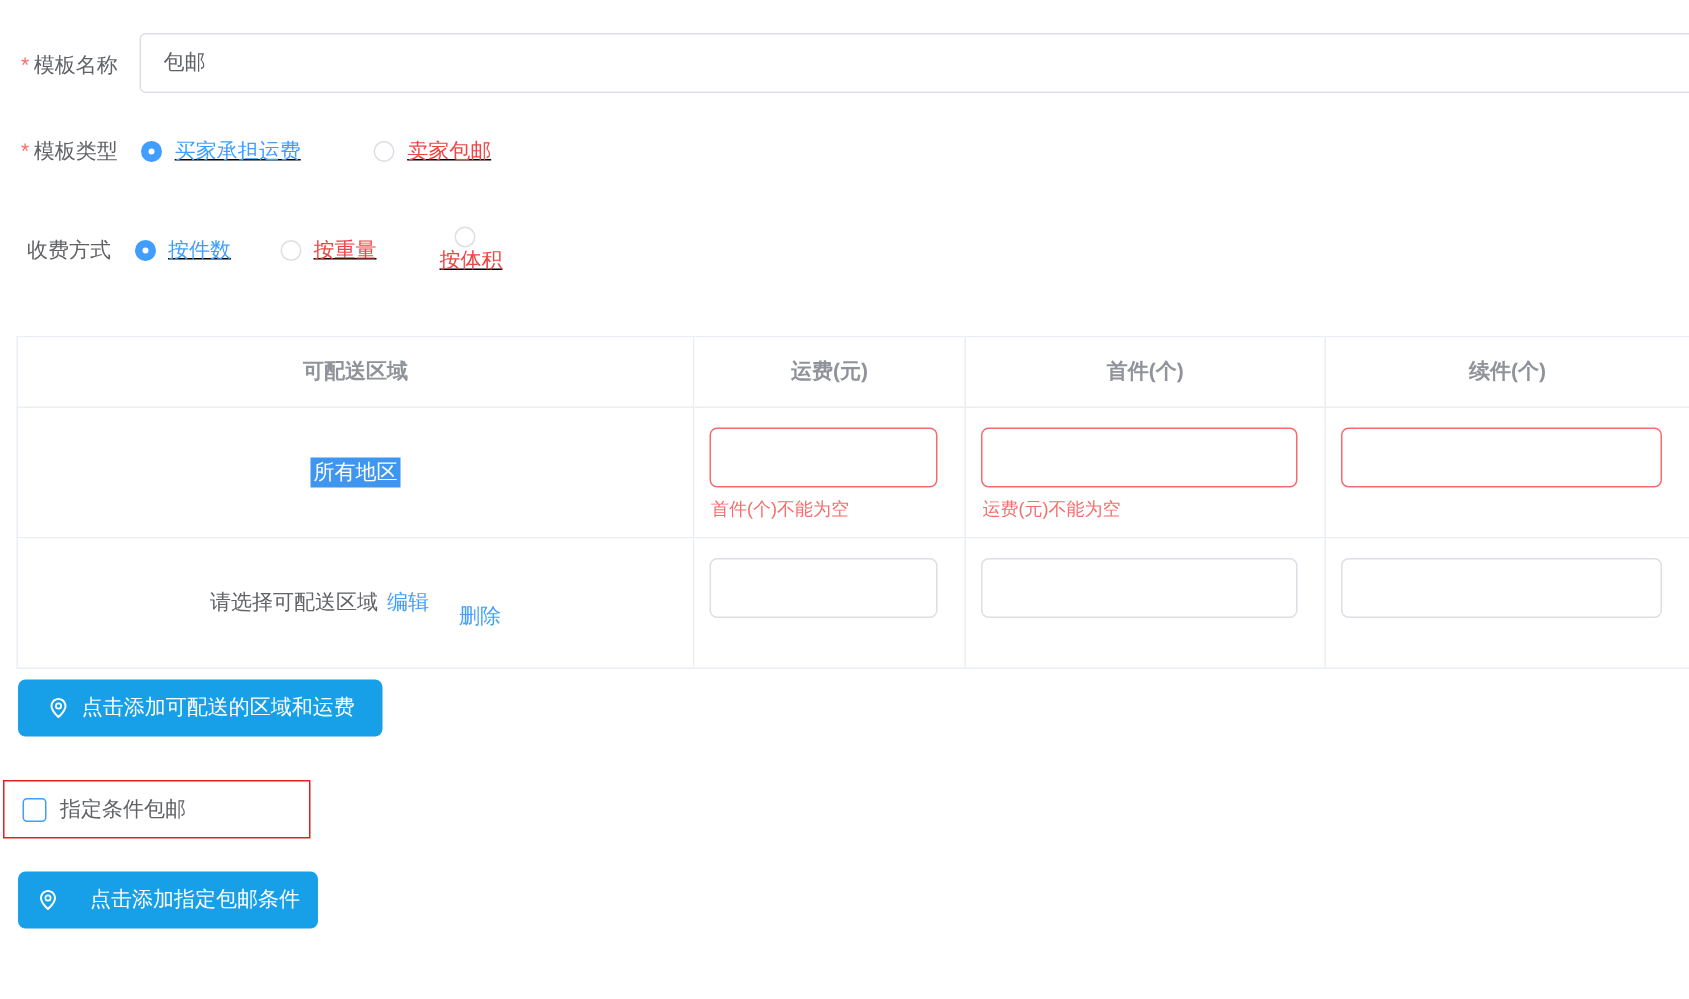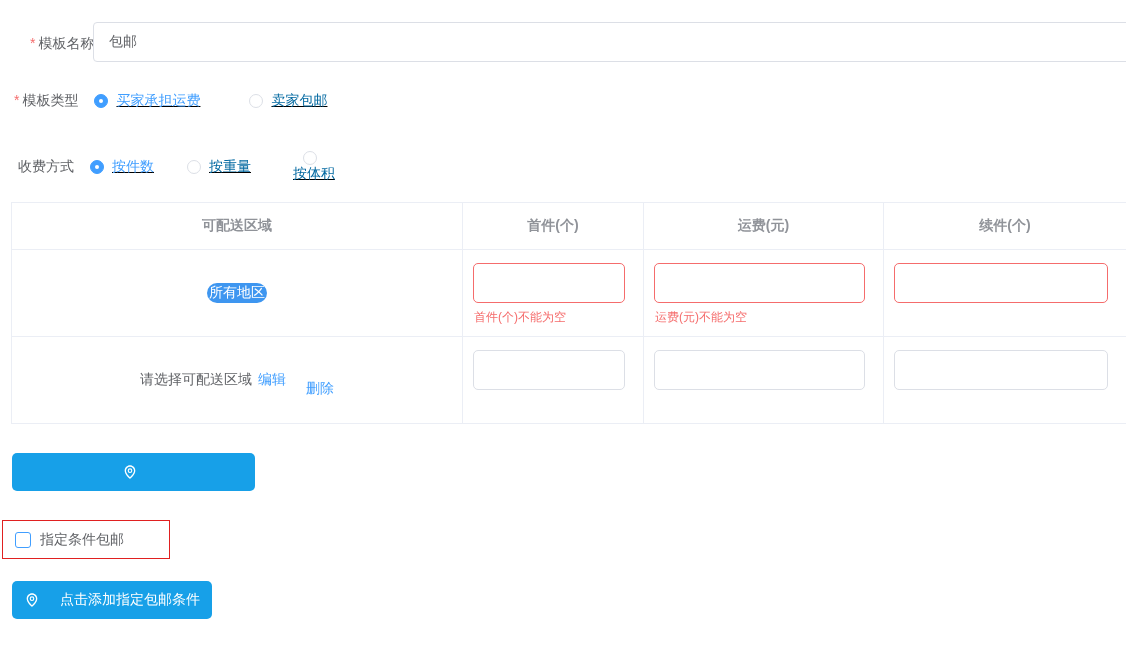--- a/index.html
+++ b/index.html
@@ -3,65 +3,65 @@
 <meta charset="utf-8">
 <style>
   * { box-sizing: border-box; }
   html,body { margin:0; padding:0; background:#fff; }
   body { font-family:"Liberation Sans","DejaVu Sans",sans-serif; }
   .canvas { position:relative; width:1126px; height:666px; background:#fff; overflow:hidden; }
 
   .form-label { position:absolute; font-size:14px; color:#606266; white-space:nowrap; }
   .req { color:#f56c6c; margin-right:3px; font-size:14px; }
 
-  .label-name { left:30px; top:35px; }
+  .label-name { left:14px; top:35px; }
   .name-input { position:absolute; left:93px; top:22px; width:1040px; height:40px;
     border:1px solid #dcdfe6; border-radius:4px; padding:0 15px; font-size:14px;
     color:#606266; outline:none; background:#fff; }
 
   .radio-row { position:absolute; display:flex; align-items:center; height:20px; }
   .row-type { left:14px; top:91px; }
   .row-charge { left:18px; top:157px; }
   .radio-row .rl { font-size:14px; color:#606266; white-space:nowrap; }
   .radio-opt { display:flex; align-items:center; cursor:pointer;text-decoration:underline; }
   .radio { width:14px; height:14px; border-radius:50%; border:1px solid #dcdfe6;
     background:#fff; position:relative; flex:none; }
   .radio.on { background:#409eff; border-color:#409eff; }
   .radio.on::after { content:""; position:absolute; left:4px; top:4px; width:4px; height:4px;
     border-radius:50%; background:#fff; }
-  .opt-label { font-size:14px; color:#0369a1; margin-left:8px; white-space:nowrap; }
+  .opt-label { font-size:14px; color:#ef4444; margin-left:8px; white-space:nowrap; }
   .opt-label.sel { color:#409eff; }
 
-  .areas-table { position:absolute; left:11px; top:202px; width:1115px;
+  .areas-table { position:absolute; left:11px; top:224px; width:1115px;
     display:grid; grid-template-columns:451px 181px 240px 243px;
     grid-template-rows:47px 87px 87px;
     border-top:1px solid #ebeef5; border-left:1px solid #ebeef5; }
   .cell { border-right:1px solid #ebeef5; border-bottom:1px solid #ebeef5; background:#fff; }
   .th { display:flex; align-items:center; justify-content:center;
     color:#909399; font-size:14px; font-weight:bold; }
   .td-area { display:flex; align-items:center; justify-content:center;
     font-size:14px; color:#606266; }
-  .hl { background:#3e96f0; color:#fff; padding:1px 2px;border-radius:10px; }
+  .hl { background:#3e96f0; color:#fff; padding:1px 2px; }
   .td-input { padding:13px 18px 0 10px; }
   .cell-input { width:100%; height:40px; border:1px solid #dcdfe6; border-radius:5px;
     padding:0 10px; font-size:14px; color:#606266; outline:none; background:#fff; }
   .cell-input.bad { border-color:#f56c6c; }
   .err-msg { color:#f56c6c; font-size:12px; margin-top:6px; padding-left:1px; }
   .lnk { color:#409eff; text-decoration:none; cursor:pointer; font-size:14px;font-family:Liberation Mono, monospace; }
   .lnk.edit { margin-left:6px; }
   .lnk.del { margin-left:20px;margin-top:18px; }
 
   .btn-primary { position:absolute; display:flex; align-items:center; justify-content:center;
     background:#17a0e8; color:#fff; border:none; border-radius:5px; font-size:14px;
     cursor:pointer; font-family:inherit; }
   .btn-primary .pin { width:16px; height:16px; margin-right:8px; flex:none; }
   .btn-add-area { left:12px; top:453px; width:243px; height:38px; }
   .btn-add-cond { left:12px; top:581px; width:200px; height:38px;gap:12px; }
 
-  .freeship-box { position:absolute; left:2px; top:520px; width:168px; height:39px;
+  .freeship-box { position:absolute; left:2px; top:520px; width:205px; height:39px;
     border:1px solid #e02020; display:flex; align-items:center; padding-left:12px; background:#fff; }
   .checkbox { width:16px; height:16px; border:1px solid #409eff; border-radius:3px;
     background:#fff; flex:none; cursor:pointer; }
   .freeship-label { font-size:14px; color:#606266; margin-left:9px; white-space:nowrap; }
 </style>
 </head>
 <body>
 
 <div class="canvas">
 
@@ -97,24 +97,24 @@
       <span class="opt-label">按体积</span>
     </span>
   </div>
 
   <div class="areas-table">
 
     <div class="cell th">
         <span>可配送区域</span>
       </div>
     <div class="cell th">
-        <span>首件(个)</span>
+        <span>运费(元)</span>
       </div>
     <div class="cell th">
-        <span>运费(元)</span>
+        <span>首件(个)</span>
       </div>
     <div class="cell th">
         <span>续件(个)</span>
       </div>
 
     <div class="cell td-area">
       <span class="hl">所有地区</span>
     </div>
     <div class="cell td-input">
       <input class="cell-input bad" type="text" value="" style="">
@@ -141,20 +141,21 @@
     </div>
     <div class="cell td-input">
       <input class="cell-input" type="text" value="" style="">
     </div>
   </div>
 
   <button class="btn-primary btn-add-area">
     <svg class="pin" viewBox="0 0 24 24">
       <path fill="#ffffff" d="M12 2C7.6 2 4 5.6 4 10c0 5.4 6.9 11.4 7.2 11.7.4.4 1.1.4 1.5 0C13.1 21.4 20 15.4 20 10c0-4.4-3.6-8-8-8zm0 17.6C10.2 17.9 6 13.6 6 10c0-3.3 2.7-6 6-6s6 2.7 6 6c0 3.6-4.2 7.9-6 9.6zM12 6.5A3.5 3.5 0 1 0 12 13.5 3.5 3.5 0 1 0 12 6.5zm0 5.3a1.8 1.8 0 1 1 0-3.6 1.8 1.8 0 0 1 0 3.6z"></path>
     </svg>
+    <span>点击添加可配送的区域和运费</span>
   </button>
 
   <div class="freeship-box">
     <span class="checkbox"></span>
     <span class="freeship-label">指定条件包邮</span>
   </div>
 
   <button class="btn-primary btn-add-cond">
     <svg class="pin" viewBox="0 0 24 24">
       <path fill="#ffffff" d="M12 2C7.6 2 4 5.6 4 10c0 5.4 6.9 11.4 7.2 11.7.4.4 1.1.4 1.5 0C13.1 21.4 20 15.4 20 10c0-4.4-3.6-8-8-8zm0 17.6C10.2 17.9 6 13.6 6 10c0-3.3 2.7-6 6-6s6 2.7 6 6c0 3.6-4.2 7.9-6 9.6zM12 6.5A3.5 3.5 0 1 0 12 13.5 3.5 3.5 0 1 0 12 6.5zm0 5.3a1.8 1.8 0 1 1 0-3.6 1.8 1.8 0 0 1 0 3.6z"></path>

